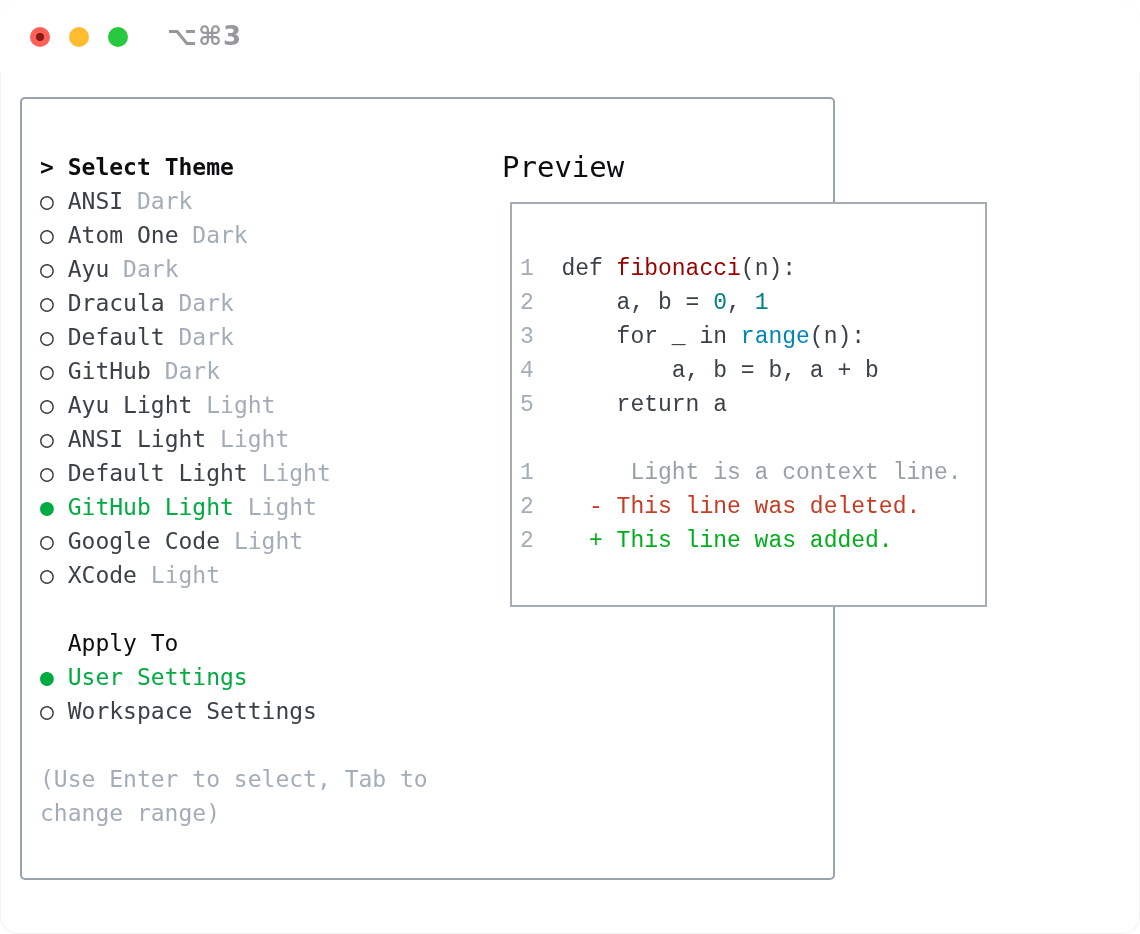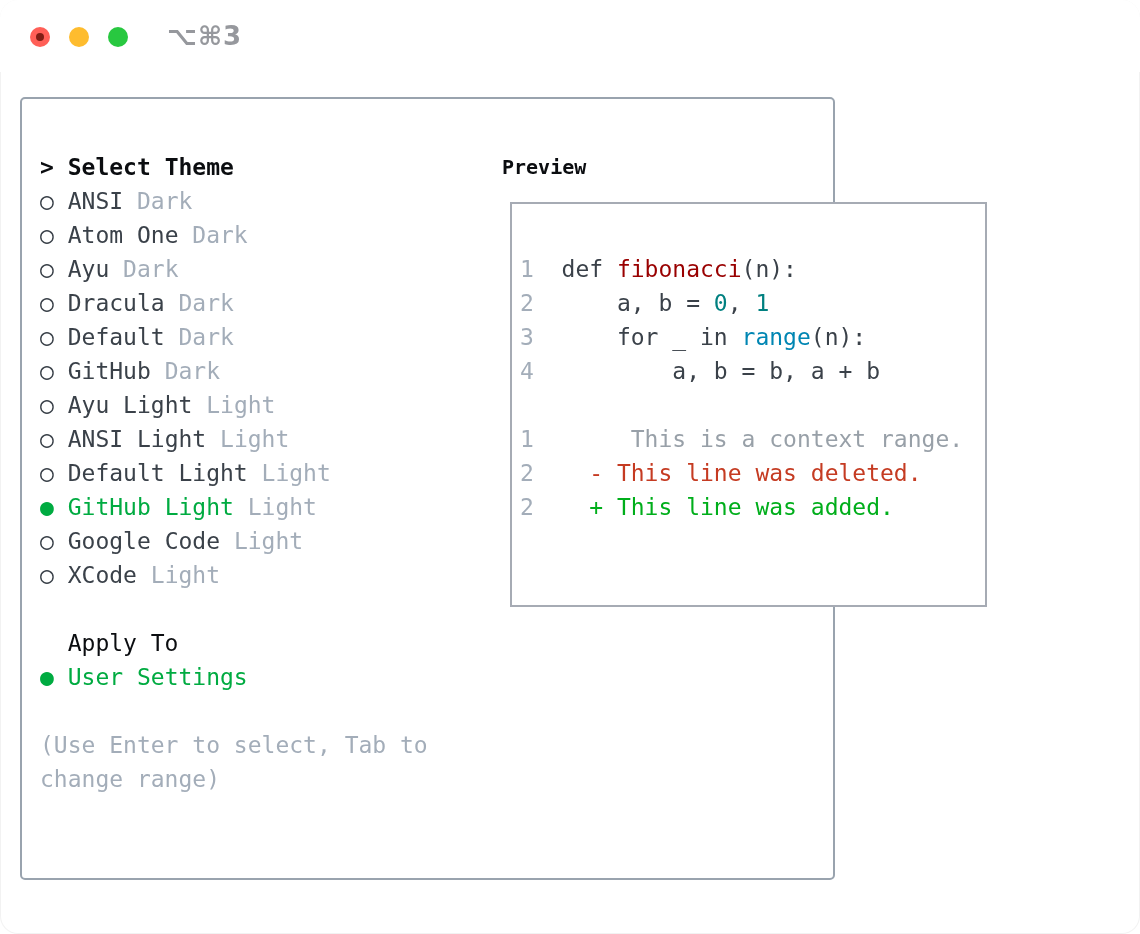--- a/index.html
+++ b/index.html
@@ -54,26 +54,26 @@
   .left-col{position:absolute;left:18px;top:51px;}
   .header-row{font-weight:bold;color:var(--text-heading);}
   .applyto-row{color:var(--text-heading);}
   .muted{color:var(--text-muted);}
   .sel{color:var(--accent-green);}
   .circ{color:var(--text-primary);}
   .hint-row{color:var(--text-muted);}
   
   .preview-header{
     position:absolute;left:480px;top:51px;height:34px;line-height:34px;
-    font-size:20px;font-weight:bold;color:var(--text-heading);white-space:pre;
+    font-size:29px;font-weight:normal;color:var(--text-heading);white-space:pre;
   }
   .preview-box{
     position:absolute;left:488px;top:103px;width:477px;height:405px;
     border:2px solid var(--preview-border);background:#ffffff;
-    padding:48px 6px 16px 8px;overflow:hidden;
+    padding:48px 6px 16px 8px;overflow:hidden;font-family:Liberation Mono, monospace;
   }
   .ln{display:inline-block;width:1ch;margin-right:2ch;color:var(--text-muted);}
   .fg{color:var(--text-primary);}
   .function{color:var(--code-function);}
   .number{color:var(--code-number);}
   .builtin{color:var(--code-builtin);}
   .context{color:var(--diff-context);}
   .deleted{color:var(--diff-deleted);}
   .added{color:var(--diff-added);}
 </style>
@@ -104,32 +104,34 @@
         <div class="row"><span class="circ">○</span><span> GitHub</span><span class="muted"> Dark</span></div>
         <div class="row"><span class="circ">○</span><span> Ayu Light</span><span class="muted"> Light</span></div>
         <div class="row"><span class="circ">○</span><span> ANSI Light</span><span class="muted"> Light</span></div>
         <div class="row"><span class="circ">○</span><span> Default Light</span><span class="muted"> Light</span></div>
         <div class="row"><span class="sel">●</span><span class="sel"> GitHub Light</span><span class="muted"> Light</span></div>
         <div class="row"><span class="circ">○</span><span> Google Code</span><span class="muted"> Light</span></div>
         <div class="row"><span class="circ">○</span><span> XCode</span><span class="muted"> Light</span></div>
         <div class="row"></div>
         <div class="row applyto-row"><span>  Apply To</span></div>
         <div class="row"><span class="sel">●</span><span class="sel"> User Settings</span></div>
+        <div class="row"><span class="circ">○</span><span> Workspace Settings</span></div>
         <div class="row"></div>
         <div class="row hint-row"><span>(Use Enter to select, Tab to</span></div>
         <div class="row hint-row"><span>change range)</span></div>
       </div>
     <div class="preview-header">Preview</div>
     <div class="preview-box">
       <div id="preview-lines">
           <div class="row"><span class="ln">1</span><span class="fg">def </span><span class="function">fibonacci</span><span class="fg">(n):</span></div>
           <div class="row"><span class="ln">2</span><span class="fg">    a, b = </span><span class="number">0</span><span class="fg">, </span><span class="number">1</span></div>
           <div class="row"><span class="ln">3</span><span class="fg">    for _ in </span><span class="builtin">range</span><span class="fg">(n):</span></div>
           <div class="row"><span class="ln">4</span><span class="fg">        a, b = b, a + b</span></div>
+          <div class="row"><span class="ln">5</span><span class="fg">    return a</span></div>
           <div class="row"><span class="ln"></span></div>
-          <div class="row"><span class="ln">1</span><span class="context">     This is a context range.</span></div>
+          <div class="row"><span class="ln">1</span><span class="context">     Light is a context line.</span></div>
           <div class="row"><span class="ln">2</span><span class="deleted">  - This line was deleted.</span></div>
           <div class="row"><span class="ln">2</span><span class="added">  + This line was added.</span></div>
         </div>
     </div>
   </div>
 
 </div>
 
 </body></html>

